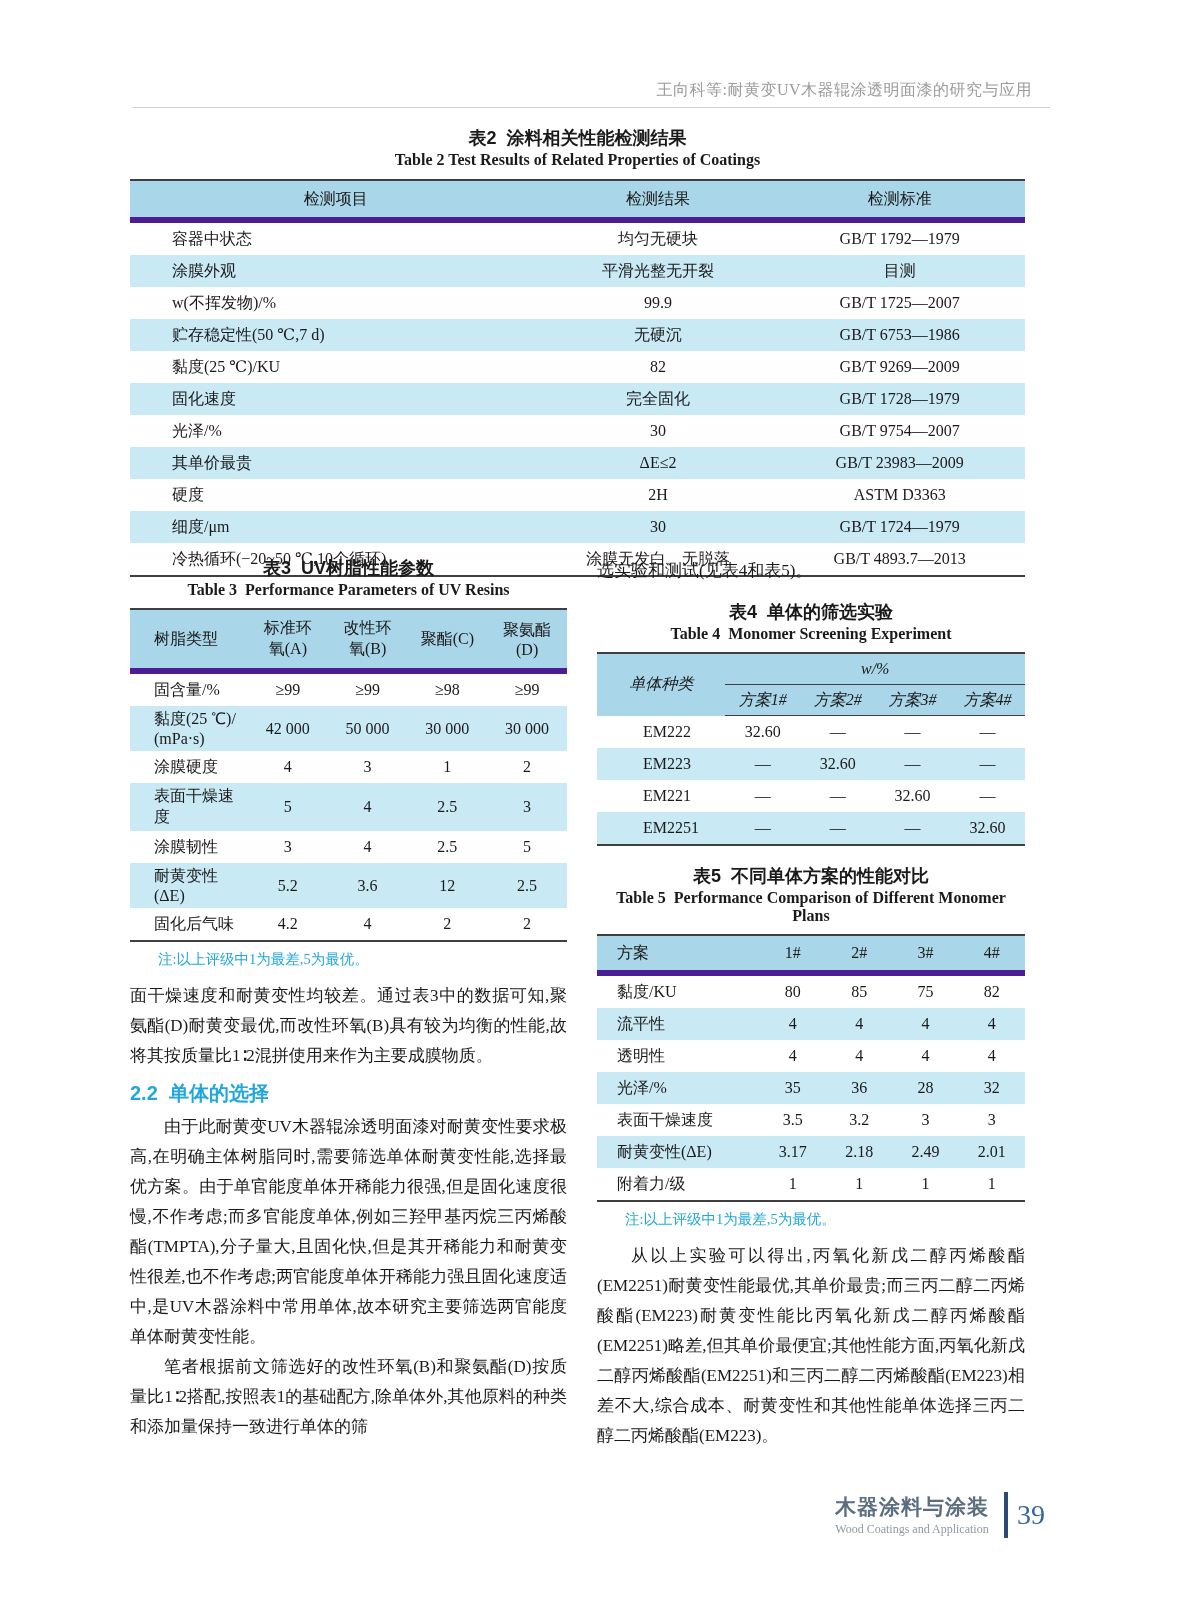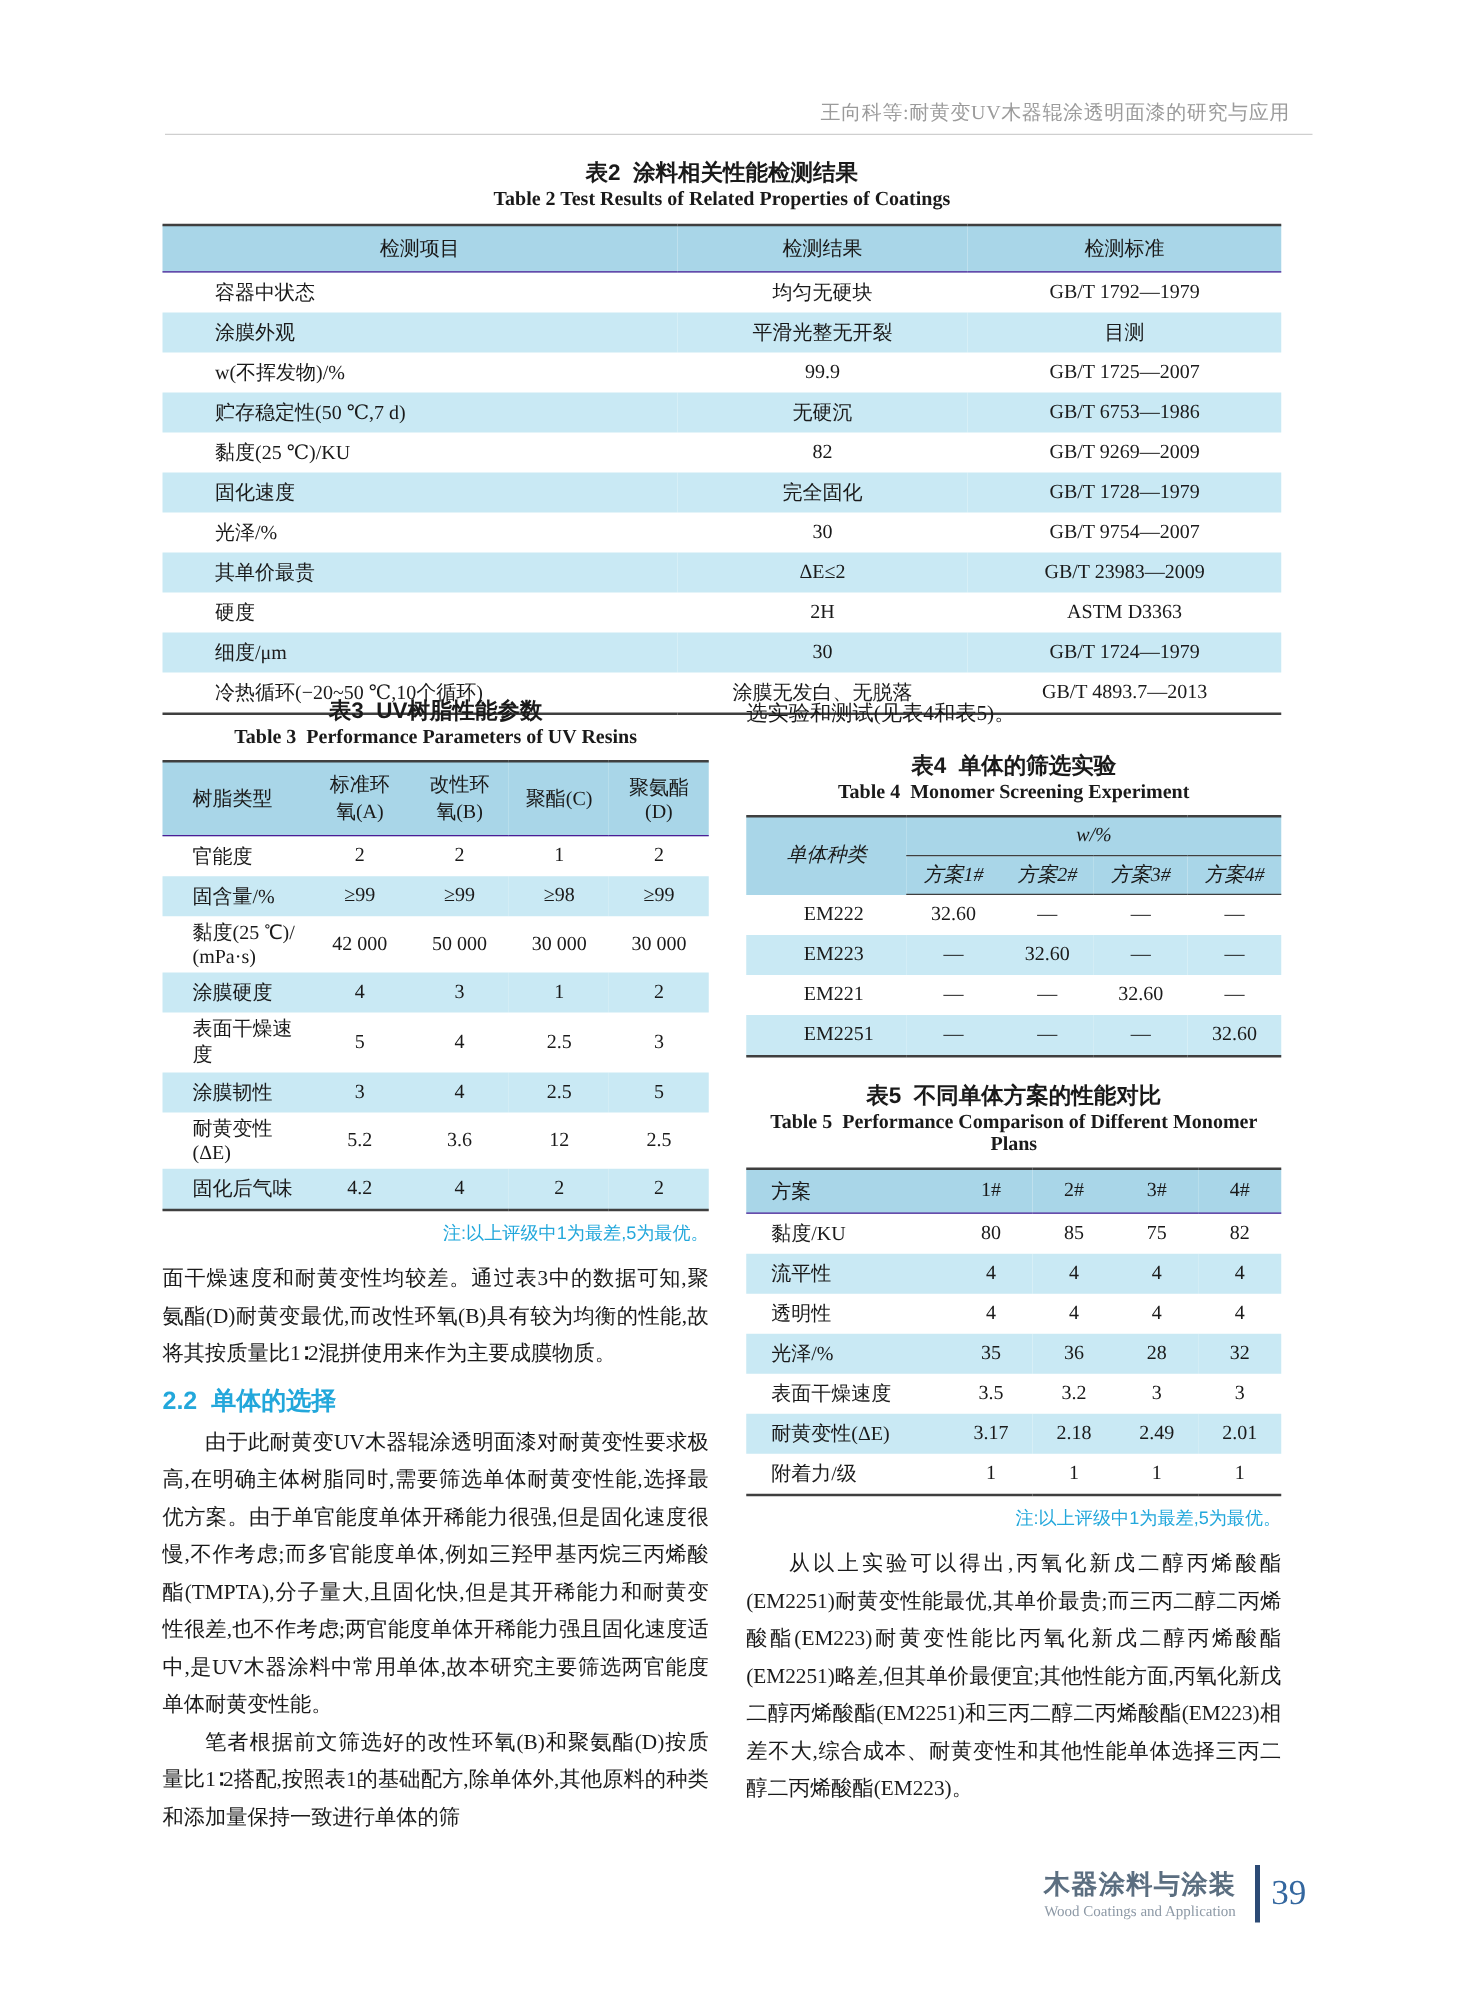--- a/index.html
+++ b/index.html
@@ -16,21 +16,21 @@
   .head-rule { position:absolute; top:107px; left:132px; width:918px; height:1px; background:#cfcfcf; }
 
   
   .tbl-title-zh { text-align:center; font-weight:bold; font-size:18px; white-space:pre-wrap;
                   font-family:"Liberation Sans","DejaVu Sans",sans-serif; }
   .tbl-title-en { text-align:center; font-weight:bold; font-size:16px; margin-top:1px; white-space:pre-wrap; }
 
   table { border-collapse:collapse; width:100%; table-layout:fixed;
           border-top:2px solid #3f3f3f; border-bottom:2px solid #3f3f3f; }
   thead { background:#a9d6e8; }
-  thead tr:last-child th { border-bottom:1px solid #4c1d95; }
+  thead tr:last-child th { border-bottom:6px solid #4c1d95; }
   th, td { font-size:16px; font-weight:normal; text-align:center; vertical-align:middle;
            padding:3px 4px; white-space:pre-line; }
   tbody tr:nth-child(even) { background:#c9e9f4; }
   td { height:26px; }
 
   
   .table2-section { position:absolute; top:126px; left:130px; width:895px; }
   .t2 { margin-top:10px; }
   .t2 col.c1 { width:46%; } .t2 col.c2 { width:26%; } .t2 col.c3 { width:28%; }
   .t2 tbody td.c1 { text-align:left; padding-left:42px; }
@@ -55,21 +55,21 @@
   .t4 thead tr:last-child th { border-bottom:1px solid #3f3f3f; }
   .t4 th.span-underline { border-bottom:1px solid #3f3f3f !important; font-style:italic; }
 
   
   .t5 { margin-top:9px; }
   .t5 col.c1 { width:38%; } .t5 col.cx { width:15.5%; }
   .t5 th.c1, .t5 td.c1 { text-align:left; padding-left:20px; }
   .t5 thead th { height:28px; }
 
   .tbl-note { color:#22a7db; font-size:14.5px; margin-top:8px; padding-left:28px; white-space:pre-wrap;
-              font-family:Liberation Sans, sans-serif;text-align:right; }
+              font-family:Liberation Serif, serif; }
 
   .body-p { font-size:17px; line-height:30px; text-align:justify; margin:0; }
   .indent { text-indent:2em; }
   .mt { margin-top:12px; }
 
   .sec-heading { color:#22a7db; font-weight:bold; font-size:20px; margin:9px 0 5px 0;
                  font-family:"Liberation Sans","DejaVu Sans",sans-serif; white-space:pre-wrap; }
 
   
   .page-footer { position:absolute; top:1492px; right:142px; display:flex; align-items:center; }
@@ -182,27 +182,20 @@
 氧(A)</th>
           <th>改性环
 氧(B)</th>
           <th>聚酯(C)</th>
           <th>聚氨酯
 (D)</th>
         </tr>
       </thead>
       <tbody>
         <tr>
-            <td class="c1">官能度</td>
-            <td>2</td>
-            <td>2</td>
-            <td>1</td>
-            <td>2</td>
-          </tr>
-        <tr>
             <td class="c1">固含量/%</td>
             <td>≥99</td>
             <td>≥99</td>
             <td>≥98</td>
             <td>≥99</td>
           </tr>
         <tr>
             <td class="c1">黏度(25 ℃)/
 (mPa·s)</td>
             <td>42 000</td>

